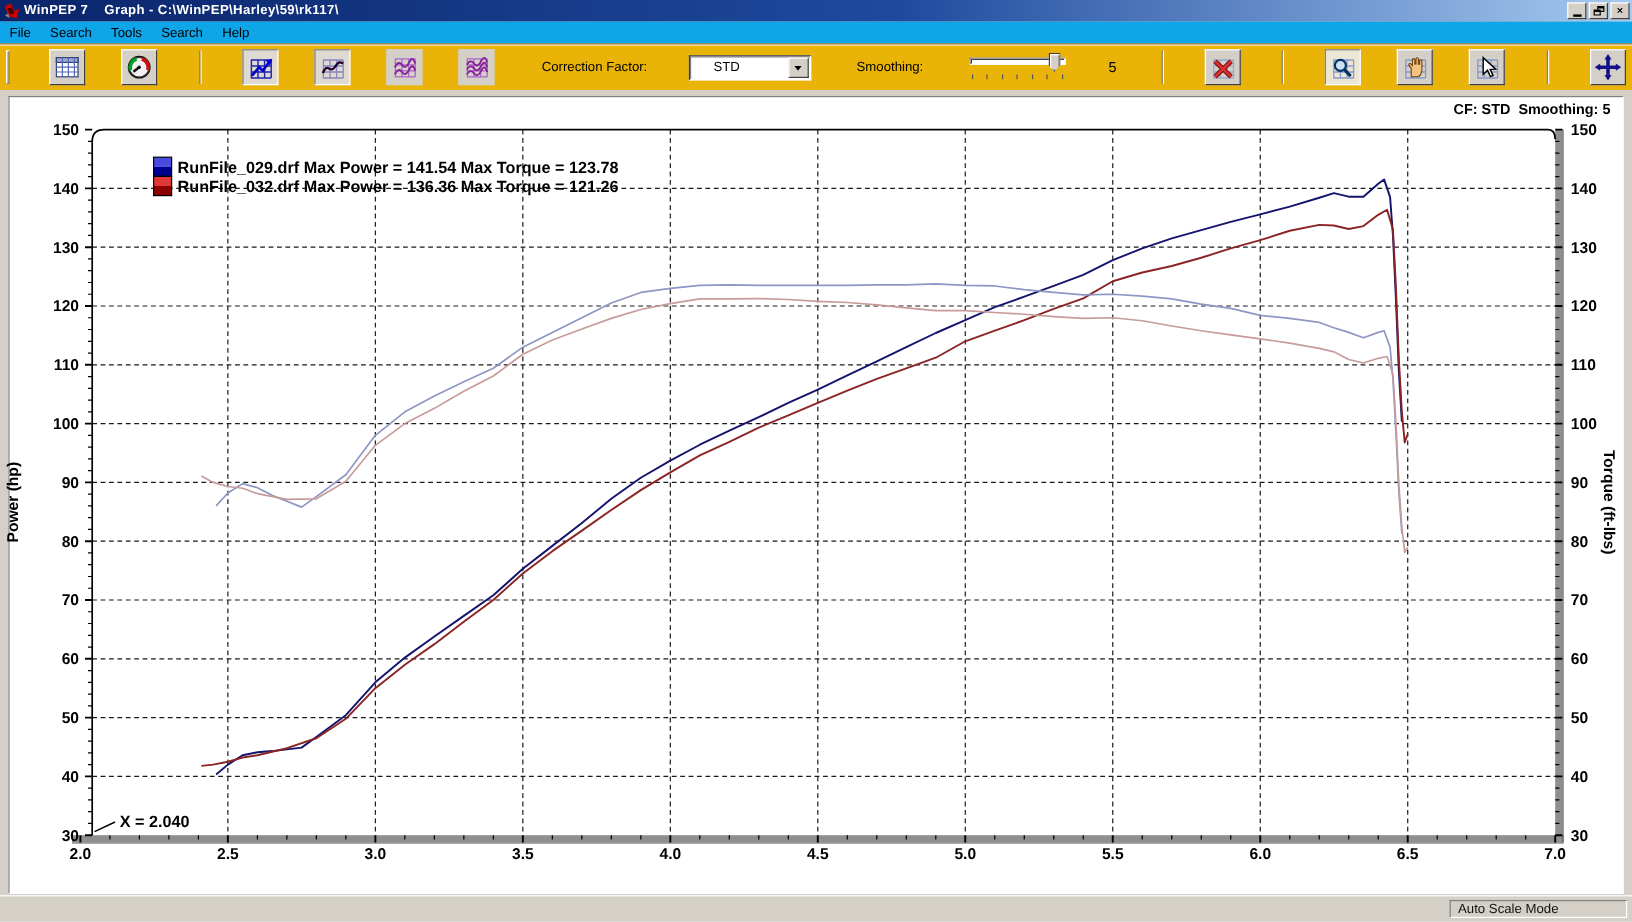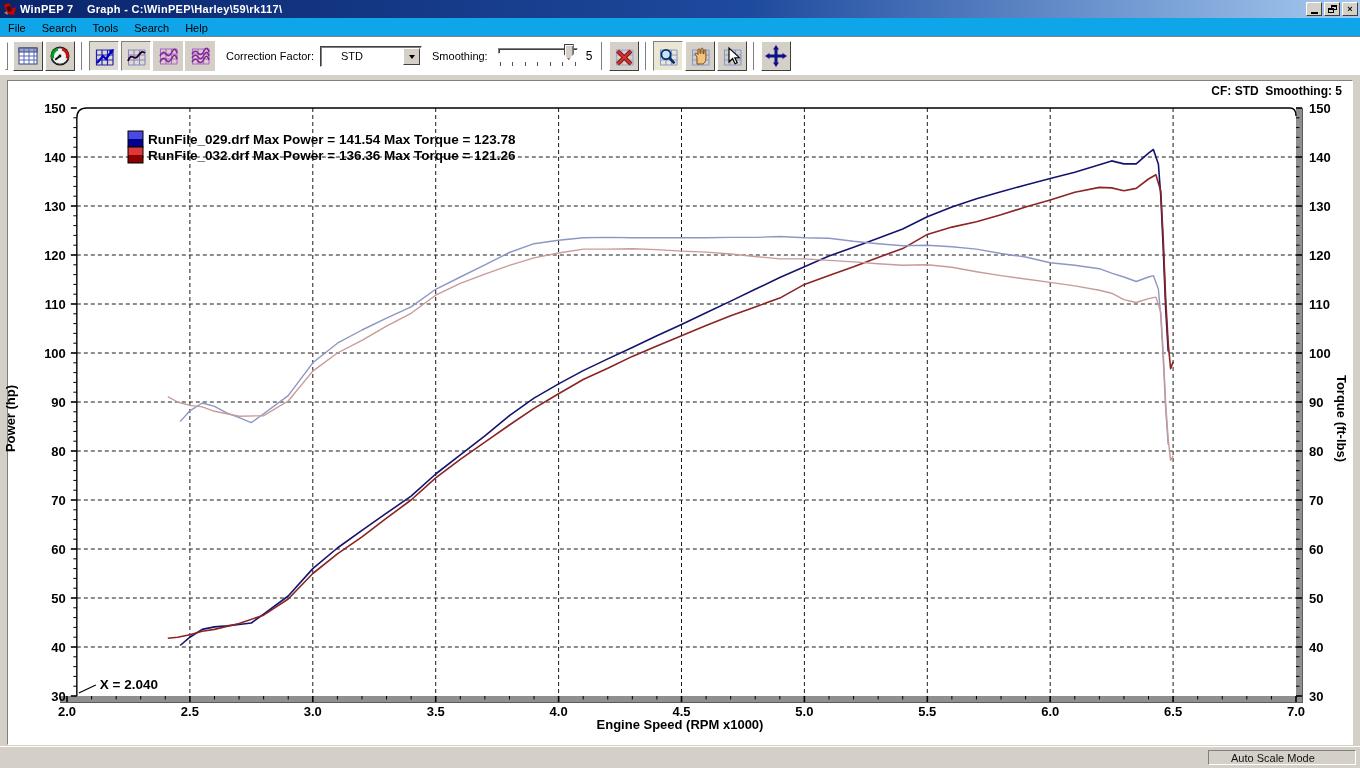--- a/index.html
+++ b/index.html
@@ -21,23 +21,23 @@
   .glyph-restore i { position:absolute; display:block; border:1px solid #000; border-top-width:2px; background:#d4d0c8; }
   .glyph-restore i.b1 { right:0; top:0; width:6px; height:5px; }
   .glyph-restore i.b2 { left:0; bottom:0; width:6px; height:5px; }
 
   
   .menubar { position:absolute; left:0; top:18px; width:100%; height:18px; background:#0ea5e9;
     display:flex; align-items:flex-end; font-size:11px; }
   .menuitem { padding:2px 8px; }
 
   
-  .toolbar { position:absolute; left:0; top:36px; width:100%; height:39px; background:#ffffff;
+  .toolbar { position:absolute; left:0; top:36px; width:100%; height:39px; background:#eab308;
     border-top:1px solid #808080; box-shadow:inset 0 1px 0 #fff;
-    display:flex; align-items:center; padding:0 4px; font-size:11px; }
+    display:flex; align-items:center; padding:0 4px; font-size:11px;justify-content:space-between; }
   .tb-handle { width:3px; height:28px; margin:0 4px 0 1px; border:1px solid; border-color:#fff #808080 #808080 #fff; }
   .tbtn { width:30px; height:30px; margin:0 1px; display:flex; align-items:center; justify-content:center;
     background:#d4d0c8; border:1px solid #d4d0c8; }
   .tbtn.raised { border-color:#fff #404040 #404040 #fff; }
   .tbtn.pressed { border-color:#808080 #fff #fff #808080; background:#dedad2; }
   .tbtn.checked { border-color:#808080 #fff #fff #808080; background:#ece6d4; }
   .tb-sep { width:2px; height:28px; margin:0 5px; border-left:1px solid #808080; border-right:1px solid #fff; }
   .tb-label { margin:0 6px 0 10px; white-space:nowrap; }
   .combo { width:102px; height:21px; background:#fff; border:1px solid; border-color:#404040 #fff #fff #404040;
     box-shadow:inset 1px 1px 0 #808080; display:flex; align-items:center; }
@@ -69,21 +69,21 @@
     font-size:13px; font-weight:bold; }
   #plot { position:absolute; left:0; top:0; }
   #plot text { font-family:"Liberation Sans", sans-serif; font-weight:bold; }
   .grid { stroke:#1a1a1a; stroke-width:1; stroke-dasharray:4 3; }
 
   
   .statusbar { position:absolute; left:0; bottom:0; width:100%; height:22px; background:#d4d0c8;
     border-top:1px solid #fff; }
   .status-panel { position:absolute; right:4px; top:3px; bottom:3px; width:148px;
     border:1px solid; border-color:#808080 #fff #fff #808080; font-size:11px;
-    display:flex; align-items:center; padding-left:22px; color:#111; }
+    display:flex; align-items:center; padding-left:6px; color:#111; }
 </style>
 </head>
 <body>
 
 <div class="titlebar">
   <svg class="appicon" viewBox="0 0 14 14">
     <polygon points="1,3 6,1 9,7 13,5 11,13 4,12" fill="#cc0000"></polygon>
     <polygon points="3,5 7,4 9,9 5,10" fill="#4a0000"></polygon>
     <polygon points="1,11 4,9 5,13" fill="#888"></polygon>
   </svg>
@@ -232,21 +232,20 @@
       <polygon points="1,12 5.5,9 5.5,15" fill="#111188"></polygon>
       <polygon points="23,12 18.5,9 18.5,15" fill="#111188"></polygon>
     </svg>
   </div>
 </div>
 
 <div class="chart-panel">
   <div class="chart-head-right">CF: STD  Smoothing: 5</div>
   <div class="axis-title-left">Power (hp)</div>
   <div class="axis-title-right">Torque (ft-lbs)</div>
-  <div class="axis-title-bottom">Engine Speed (RPM x1000)</div>
   <svg id="plot" width="1346" height="642" viewBox="0 0 1346 642">
       <line class="grid" x1="68.83200000000001" x2="1288" y1="76" y2="76"></line>
       <line class="grid" x1="68.83200000000001" x2="1288" y1="125" y2="125"></line>
       <line class="grid" x1="68.83200000000001" x2="1288" y1="174" y2="174"></line>
       <line class="grid" x1="68.83200000000001" x2="1288" y1="223" y2="223"></line>
       <line class="grid" x1="68.83200000000001" x2="1288" y1="272" y2="272"></line>
       <line class="grid" x1="68.83200000000001" x2="1288" y1="321" y2="321"></line>
       <line class="grid" x1="68.83200000000001" x2="1288" y1="370" y2="370"></line>
       <line class="grid" x1="68.83200000000001" x2="1288" y1="419" y2="419"></line>
       <line class="grid" x1="68.83200000000001" x2="1288" y1="468" y2="468"></line>

